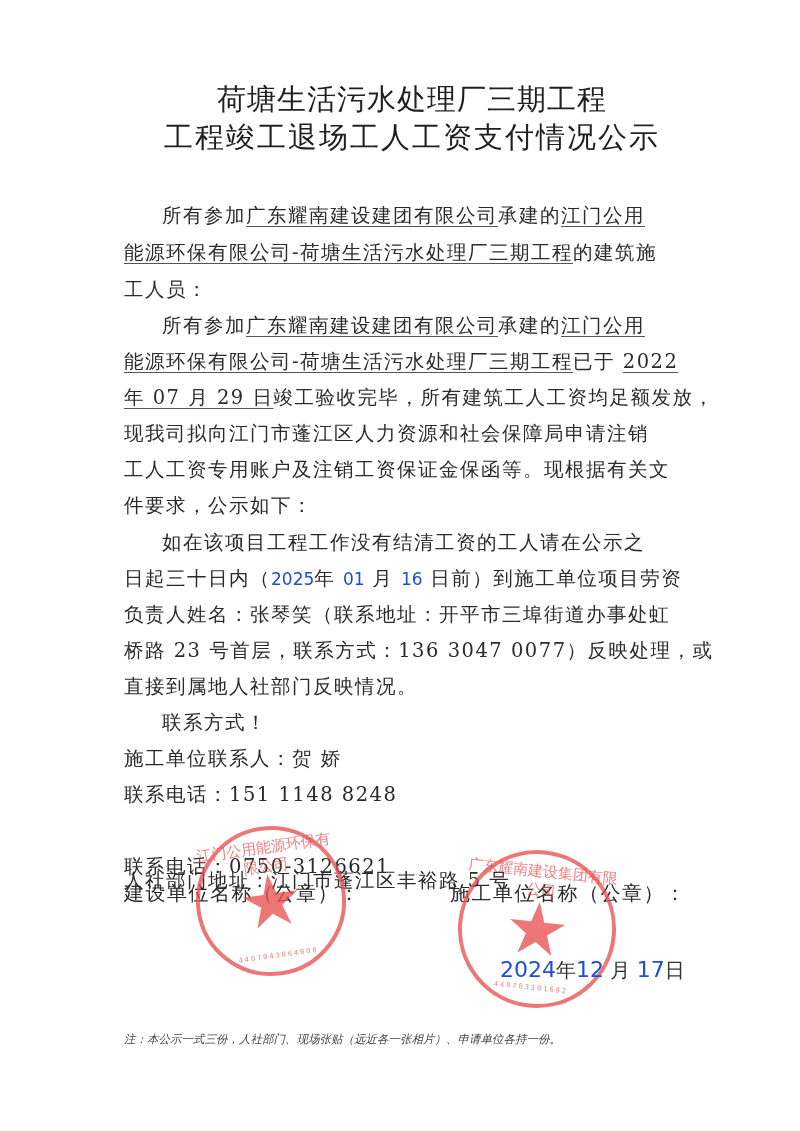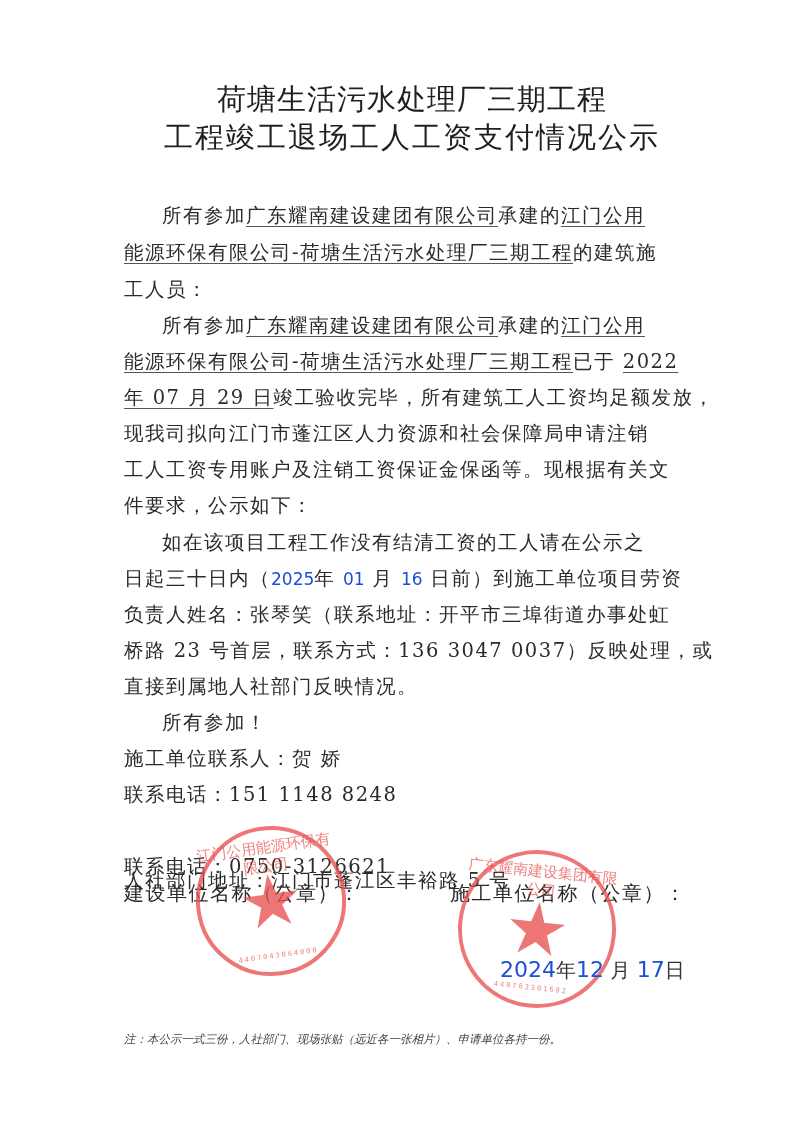--- a/index.html
+++ b/index.html
@@ -57,24 +57,24 @@
   </div>
   <div class="line" style="top:421px">现我司拟向江门市蓬江区人力资源和社会保障局申请注销</div>
   <div class="line" style="top:457px">工人工资专用账户及注销工资保证金保函等。现根据有关文</div>
   <div class="line" style="top:493px">件要求，公示如下：</div>
 
   <div class="line indent" style="top:530px">如在该项目工程工作没有结清工资的工人请在公示之</div>
   <div class="line" style="top:566px">
     <span>日起三十日内（</span><span class="hand">2025</span><span>年 </span><span class="hand">01</span><span> 月 </span><span class="hand">16</span><span> 日前）到施工单位项目劳资</span>
   </div>
   <div class="line" style="top:602px">负责人姓名：张琴笑（联系地址：开平市三埠街道办事处虹</div>
-  <div class="line" style="top:638px">桥路 23 号首层，联系方式：136 3047 0037）反映处理，或</div>
+  <div class="line" style="top:638px">桥路 23 号首层，联系方式：136 3047 0077）反映处理，或</div>
   <div class="line" style="top:674px">直接到属地人社部门反映情况。</div>
 
-  <div class="line indent" style="top:710px">所有参加！</div>
+  <div class="line indent" style="top:710px">联系方式！</div>
 
   <div class="line" style="top:746px">
     <span>施工单位联系人：</span><span>贺 娇</span>
   </div>
   <div class="line" style="top:782px">
     <span>联系电话：</span><span>151 1148 8248</span>
   </div>
   <div class="line" style="top:868px">
     <span>人社部门地址：</span><span>江门市蓬江区丰裕路 5 号</span>
   </div>

